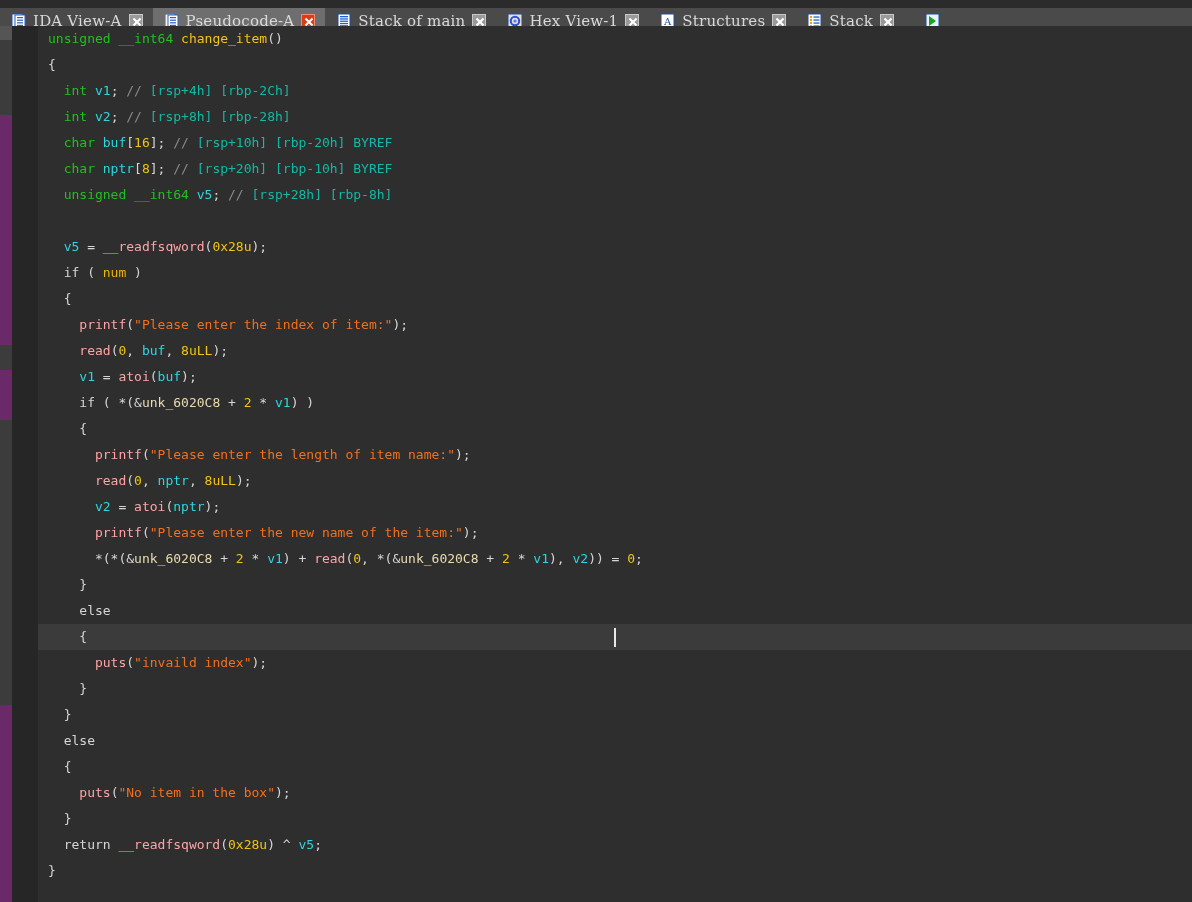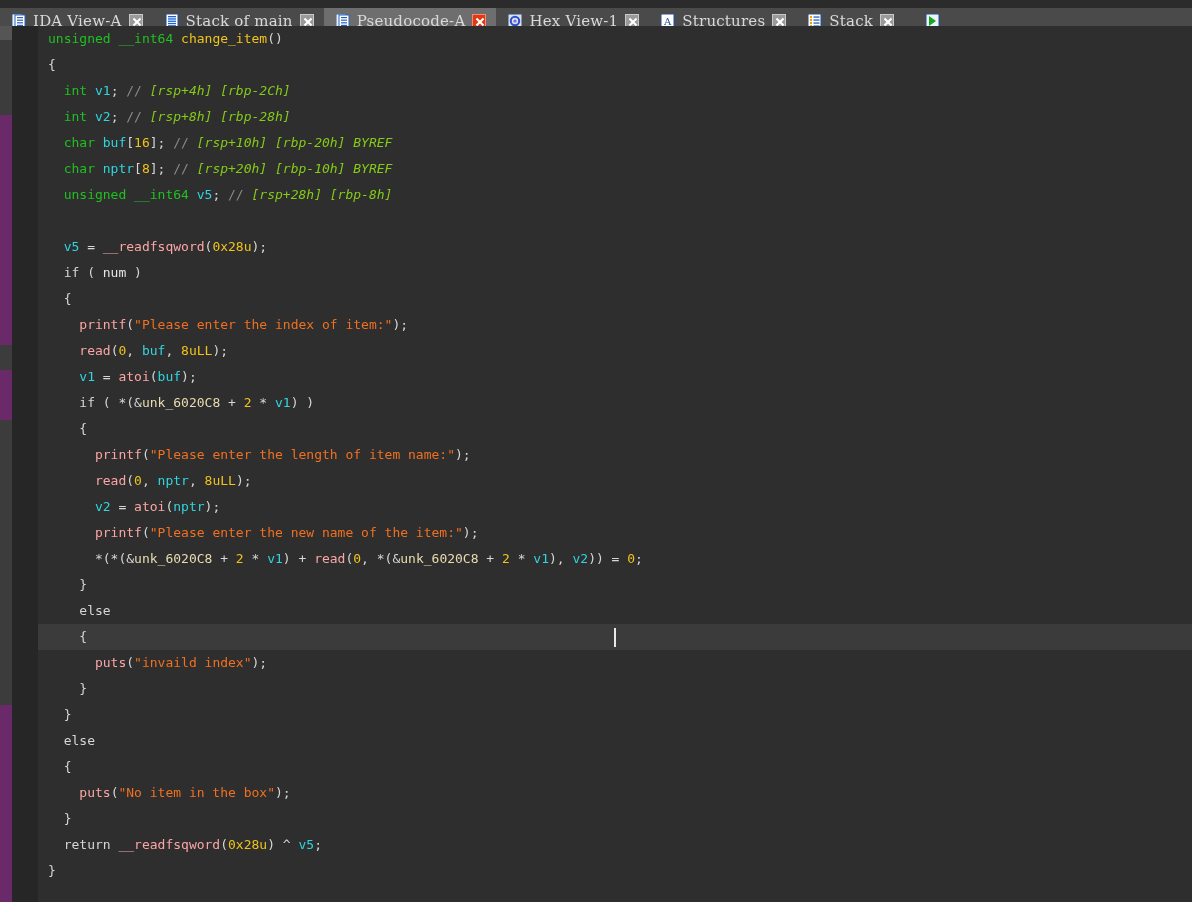--- a/index.html
+++ b/index.html
@@ -94,64 +94,64 @@
   }
 
   
   .kw   { color: #20c020; }   
   .pl   { color: #d6d6d6; }   
   .fn   { color: #fca5a5; }   
   .fnb  { color: #f0c419; }   
   .var  { color: #2fd6e0; }   
   .num  { color: #f0c419; }   
   .str  { color: #f07020; }   
-  .cmt  { color: #84cc16; font-style: italic; }   
+  .cmt  { color: #14b8a6; }   
   .slsh { color: #8a8a8a; }   
   .glob { color: #e8dcb0; }   
-  .gvar { color: #e5e5e5; }   
+  .gvar { color: #eab308; }   
 </style>
 </head>
 <body>
 
 <div id="tabbar">
     <div class="tab">
       <svg class="tico" viewBox="0 0 14 15">
         <rect x="0" y="0" width="10" height="14" fill="#f2f2f2" stroke="#2a63b8"></rect>
         <rect x="3" y="1" width="10" height="13" fill="#ffffff" stroke="#2a63b8"></rect>
         <rect x="5" y="3" width="6" height="1.2" fill="#2a63b8"></rect>
         <rect x="5" y="5.6" width="6" height="1.2" fill="#2a63b8"></rect>
         <rect x="5" y="8.2" width="6" height="1.2" fill="#2a63b8"></rect>
         <rect x="5" y="10.8" width="6" height="1.2" fill="#2a63b8"></rect>
       </svg>
       <span class="tab-label">IDA View-A</span>
       <span class="closebox"></span>
     </div>
+    <div class="tab active">
+      <svg class="tico" viewBox="0 0 14 15">
+        <rect x="0" y="0" width="10" height="14" fill="#f2f2f2" stroke="#2a63b8"></rect>
+        <rect x="3" y="1" width="10" height="13" fill="#ffffff" stroke="#2a63b8"></rect>
+        <rect x="5" y="3" width="6" height="1.2" fill="#2a63b8"></rect>
+        <rect x="5" y="5.6" width="6" height="1.2" fill="#2a63b8"></rect>
+        <rect x="5" y="8.2" width="6" height="1.2" fill="#2a63b8"></rect>
+        <rect x="5" y="10.8" width="6" height="1.2" fill="#2a63b8"></rect>
+      </svg>
+      <span class="tab-label">Pseudocode-A</span>
+      <span class="closebox red"></span>
+    </div>
     <div class="tab">
       <svg class="tico" viewBox="0 0 14 15">
         <rect x="1" y="0" width="12" height="14" fill="#ffffff" stroke="#1b4fa0"></rect>
         <rect x="3" y="2" width="8" height="1.3" fill="#1b63d0"></rect>
         <rect x="3" y="4.3" width="8" height="1.3" fill="#1b63d0"></rect>
         <rect x="3" y="6.6" width="8" height="1.3" fill="#1b63d0"></rect>
         <rect x="3" y="8.899999999999999" width="8" height="1.3" fill="#1b63d0"></rect>
         <rect x="3" y="11.2" width="8" height="1.3" fill="#1b63d0"></rect>
       </svg>
       <span class="tab-label">Stack of main</span>
       <span class="closebox"></span>
-    </div>
-    <div class="tab active">
-      <svg class="tico" viewBox="0 0 14 15">
-        <rect x="0" y="0" width="10" height="14" fill="#f2f2f2" stroke="#2a63b8"></rect>
-        <rect x="3" y="1" width="10" height="13" fill="#ffffff" stroke="#2a63b8"></rect>
-        <rect x="5" y="3" width="6" height="1.2" fill="#2a63b8"></rect>
-        <rect x="5" y="5.6" width="6" height="1.2" fill="#2a63b8"></rect>
-        <rect x="5" y="8.2" width="6" height="1.2" fill="#2a63b8"></rect>
-        <rect x="5" y="10.8" width="6" height="1.2" fill="#2a63b8"></rect>
-      </svg>
-      <span class="tab-label">Pseudocode-A</span>
-      <span class="closebox red"></span>
     </div>
     <div class="tab">
       <svg class="tico" viewBox="0 0 14 15">
         <rect x="0" y="0" width="14" height="14" fill="#dfdfdf" stroke="#1b4fa0"></rect>
         <circle cx="7" cy="7" r="4.2" fill="none" stroke="#2a4fd0" stroke-width="2"></circle>
         <circle cx="7" cy="7" r="1.6" fill="#6d6dff"></circle>
       </svg>
       <span class="tab-label">Hex View-1</span>
       <span class="closebox"></span>
     </div>

